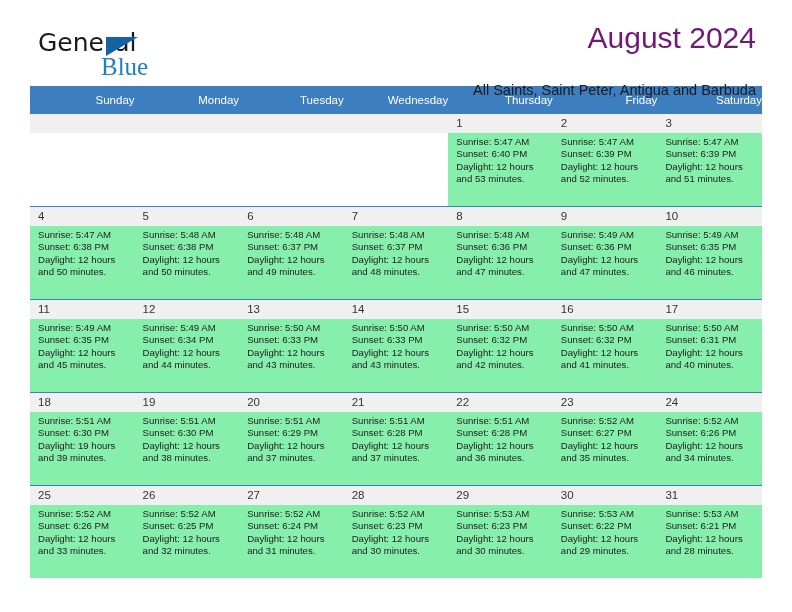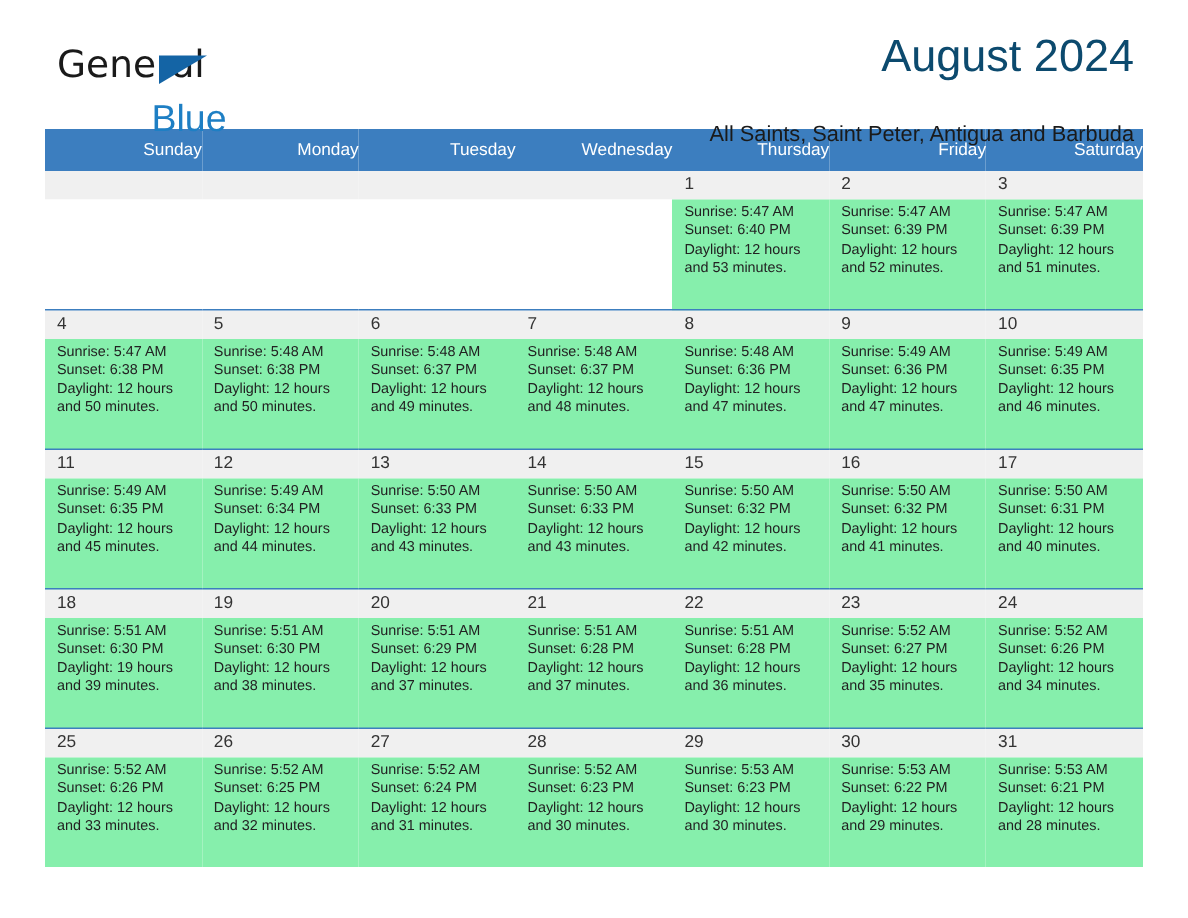--- a/index.html
+++ b/index.html
@@ -52,34 +52,33 @@
     height: 0;
     border-left: 32px solid #1464a5;
     border-bottom: 19px solid transparent;
   }
   .brand-blue {
     position: absolute;
     left: 63px;
     top: 25px;
     font-size: 25px;
     color: #1e7fc4;
-    font-family: Liberation Sans, sans-serif;
-    font-weight: 400;
-    margin-top: 12px;
+    font-family: Liberation Serif, serif;
+    font-weight: 400;
   }
   .title-block {
     position: absolute;
     right: 6px;
     top: 4px;
     text-align: right;
   }
   .cal-title {
     font-size: 30px;
     font-weight: 400;
-    color: #0c4a6e;
+    color: #701a75;
     line-height: 44px;
     white-space: nowrap;
   }
   .cal-subtitle {
     font-size: 14.5px;
     font-weight: 400;
     color: #1a1a1a;
     line-height: 20px;
     white-space: nowrap;
     margin-top: 20px;

